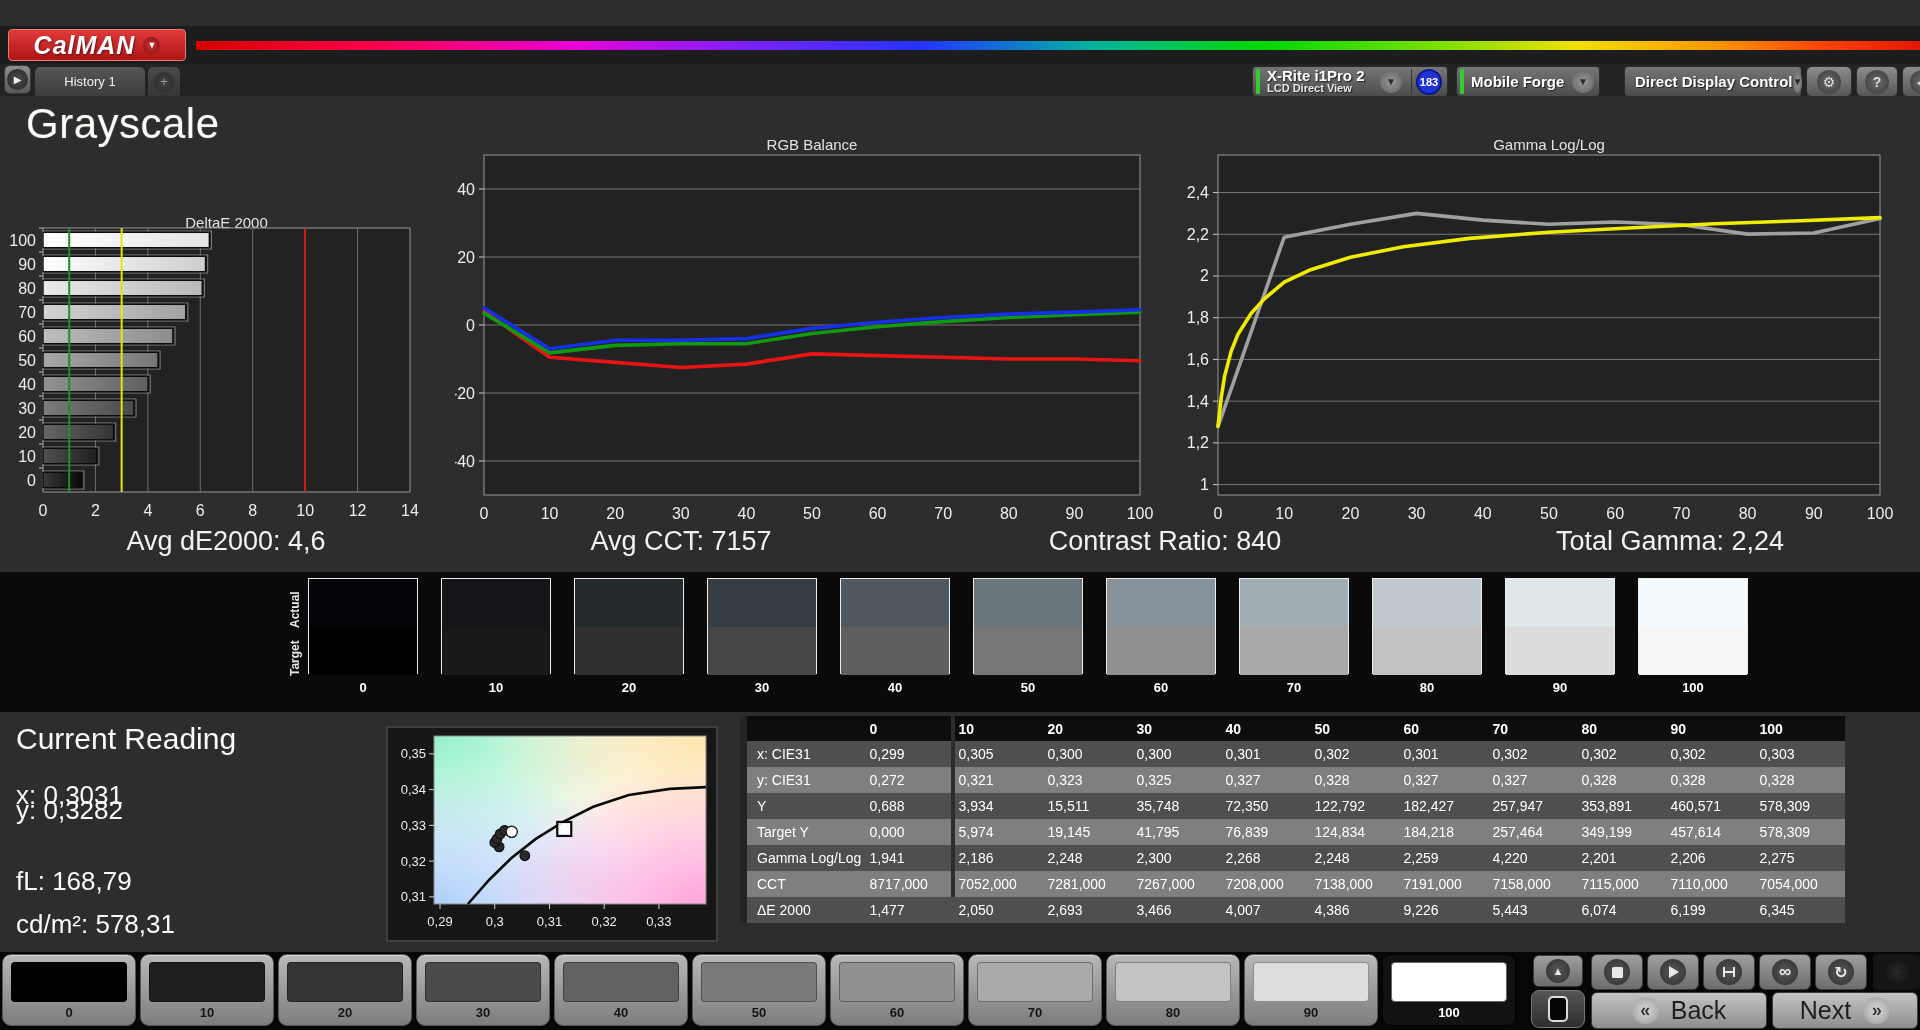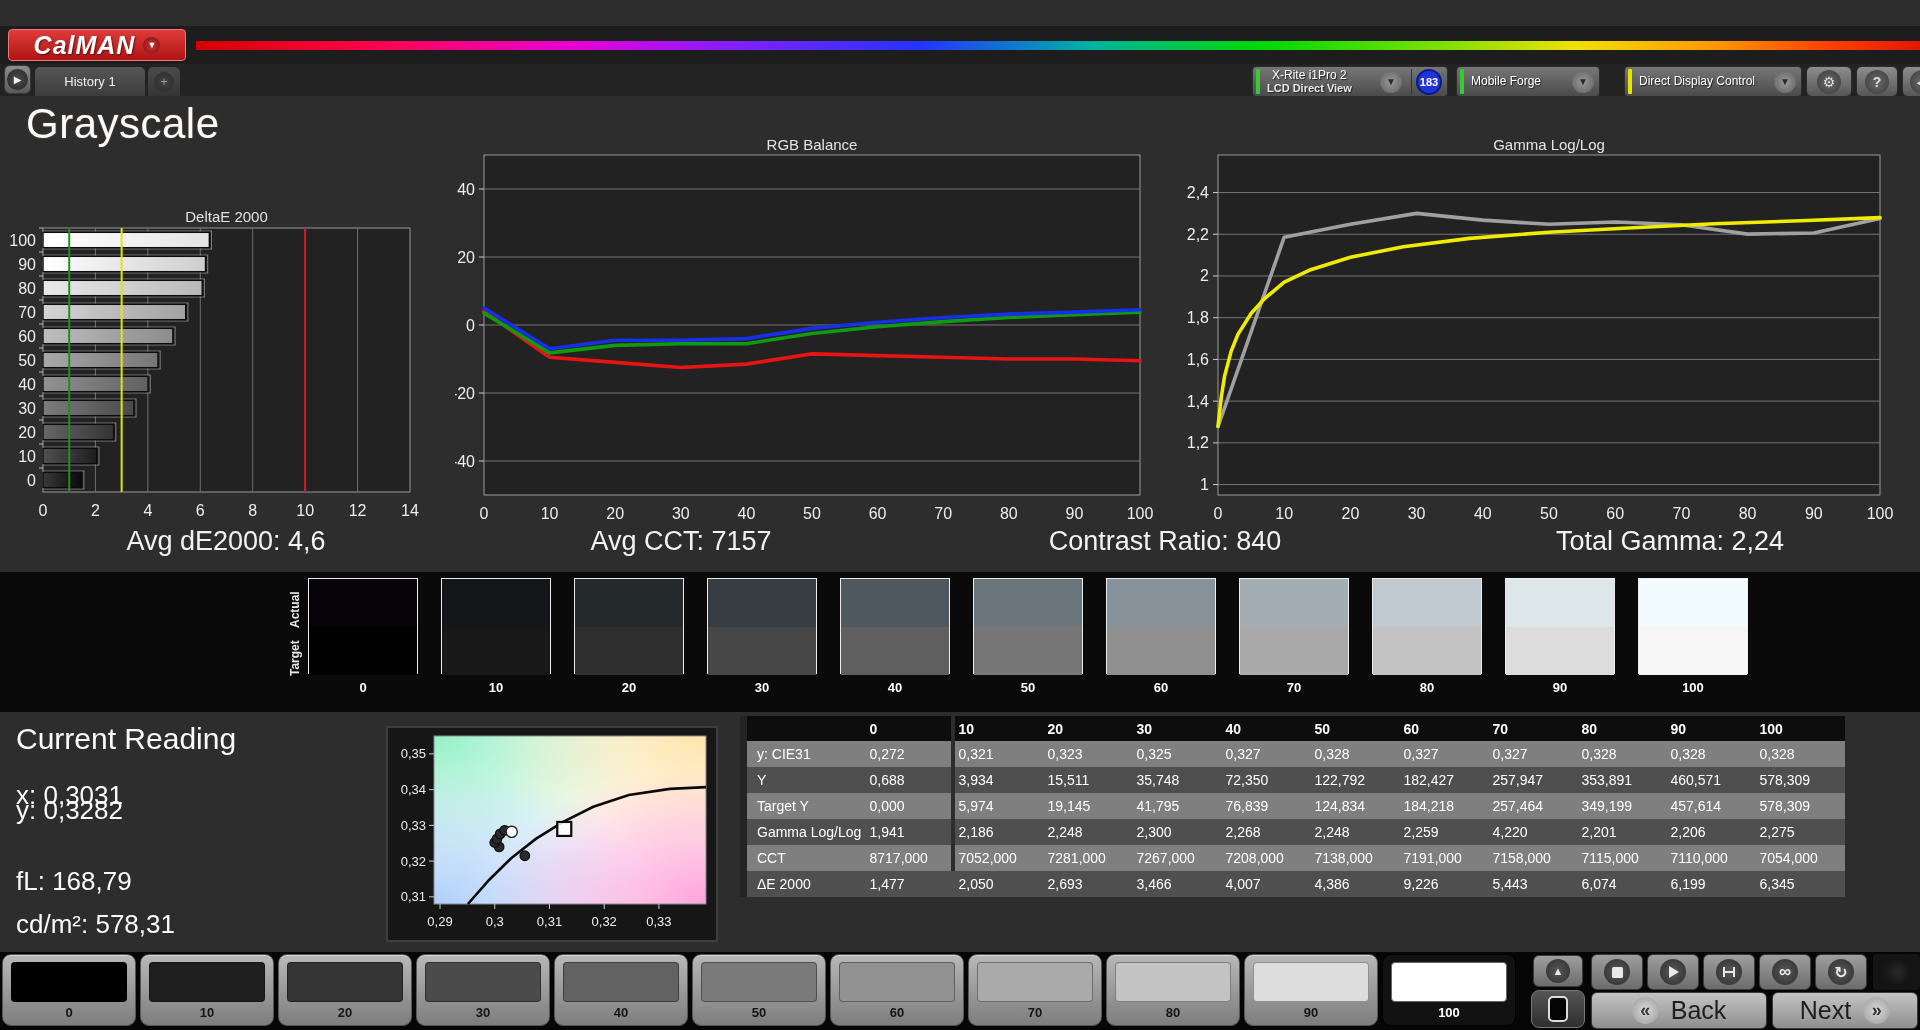--- a/index.html
+++ b/index.html
@@ -50,21 +50,21 @@
   .tab-add{position:absolute;left:147px;top:2px;width:34px;height:30px;border-radius:6px 6px 0 0;
        background:linear-gradient(#4a4a4a,#353535);border:1px solid #222;border-bottom:none;
        display:flex;align-items:center;justify-content:center;cursor:pointer;}
   .tab-add .well{width:20px;height:20px;border-radius:50%;background:radial-gradient(#424242,#2a2a2a);
        color:#999;font-size:13px;display:flex;align-items:center;justify-content:center;}
 
   .drop{position:absolute;top:2px;height:31px;border-radius:4px;border:1px solid #2c2c2c;
         background:linear-gradient(#767676,#4b4b4b);display:flex;align-items:center;cursor:pointer;}
   .accent{width:4px;height:25px;margin-left:3px;border-radius:1px;}
   .drop .lines{margin-left:7px;display:flex;flex-direction:column;justify-content:center;line-height:13px;}
-  .drop .l1{color:#fff;font-size:12px;font-weight:normal;text-shadow:1px 1px 1px #222;white-space:nowrap;text-align:center;}
+  .drop .l1{color:#fff;font-size:15px;font-weight:bold;text-shadow:1px 1px 1px #222;white-space:nowrap;text-align:center;}
   .drop .l2{color:#e8e8e8;font-size:11px;font-weight:bold;text-shadow:1px 1px 1px #222;white-space:nowrap;}
   .caret{width:22px;height:22px;border-radius:50%;background:radial-gradient(#9a9a9a,#5e5e5e);
          color:#2a2a2a;font-size:10px;display:flex;align-items:center;justify-content:center;margin-left:auto;margin-right:5px;}
   .vsep{width:1px;height:25px;background:#333;margin:0 4px;}
   .badge{width:26px;height:26px;border-radius:50%;background:#2033d6;border:2px solid #0a1a8c;
          color:#fff;font-size:11px;font-weight:bold;display:flex;align-items:center;justify-content:center;margin-right:5px;}
   .sq-btn{position:absolute;top:2px;height:31px;border-radius:6px;border:1px solid #2c2c2c;
           background:linear-gradient(#8d8d8d,#565656);display:flex;align-items:center;justify-content:center;cursor:pointer;}
   .sq-btn .well{width:24px;height:24px;border-radius:50%;background:radial-gradient(#6a6a6a,#3a3a3a);
           color:#ddd;display:flex;align-items:center;justify-content:center;font-size:14px;font-weight:bold;}
@@ -185,21 +185,21 @@
     </div>
     <div class="sq-btn" style="left:1856px;width:42px;">
       <div class="well">?</div>
     </div>
     <div class="sq-btn" style="left:1902px;width:40px;">
       <div class="well">◀</div>
     </div>
   </div>
 
   <div class="page-title">Grayscale</div>
-  <div class="chart-title" style="left:43px;width:367px;top:208px;">DeltaE 2000</div>
+  <div class="chart-title" style="left:43px;width:367px;top:214px;">DeltaE 2000</div>
   <div class="chart-title" style="left:484px;width:656px;top:136px;">RGB Balance</div>
   <div class="chart-title" style="left:1218px;width:662px;top:136px;">Gamma Log/Log</div>
 
   <svg id="de-svg" style="position:absolute;left:0;top:216px;" width="430" height="302">
       <rect x="43" y="12" width="367" height="264" fill="#222" stroke="#9a9a9a"></rect>
       <text x="43" y="300" text-anchor="middle" font-size="16" fill="#ededed">0</text>
       <line x1="95.42857142857143" y1="12" x2="95.42857142857143" y2="276" stroke="#6e6e6e"></line>
       <text x="95.42857142857143" y="300" text-anchor="middle" font-size="16" fill="#ededed">2</text>
       <line x1="147.85714285714286" y1="12" x2="147.85714285714286" y2="276" stroke="#6e6e6e"></line>
       <text x="147.85714285714286" y="300" text-anchor="middle" font-size="16" fill="#ededed">4</text>
@@ -545,20 +545,34 @@
           <th style="width: 89px;">40</th>
           <th style="width: 89px;">50</th>
           <th style="width: 89px;">60</th>
           <th style="width: 89px;">70</th>
           <th style="width: 89px;">80</th>
           <th style="width: 89px;">90</th>
           <th style="width: 89px;">100</th>
         </tr>
       </thead>
       <tbody>
+        <tr style="background: rgb(79, 79, 79);">
+          <td class="lab">x: CIE31</td>
+          <td>0,299</td>
+          <td>0,305</td>
+          <td>0,300</td>
+          <td>0,300</td>
+          <td>0,301</td>
+          <td>0,302</td>
+          <td>0,301</td>
+          <td>0,302</td>
+          <td>0,302</td>
+          <td>0,302</td>
+          <td>0,303</td>
+        </tr>
         <tr style="background: rgb(127, 127, 127);">
           <td class="lab">y: CIE31</td>
           <td>0,272</td>
           <td>0,321</td>
           <td>0,323</td>
           <td>0,325</td>
           <td>0,327</td>
           <td>0,328</td>
           <td>0,327</td>
           <td>0,327</td>

